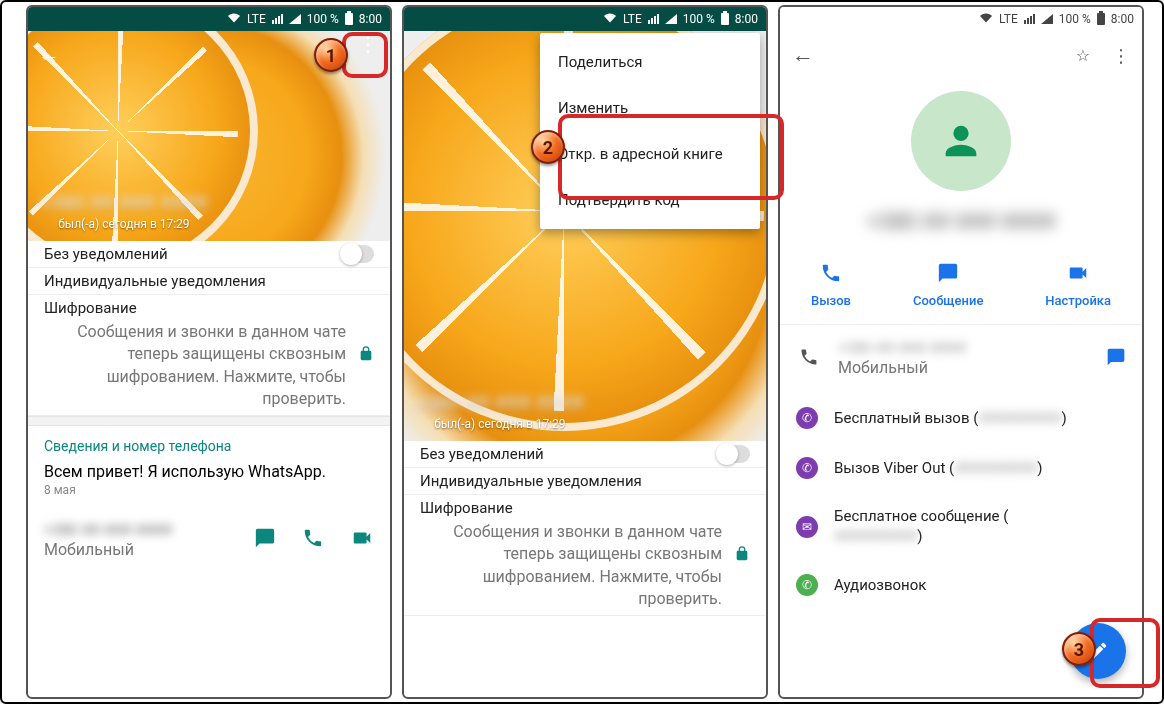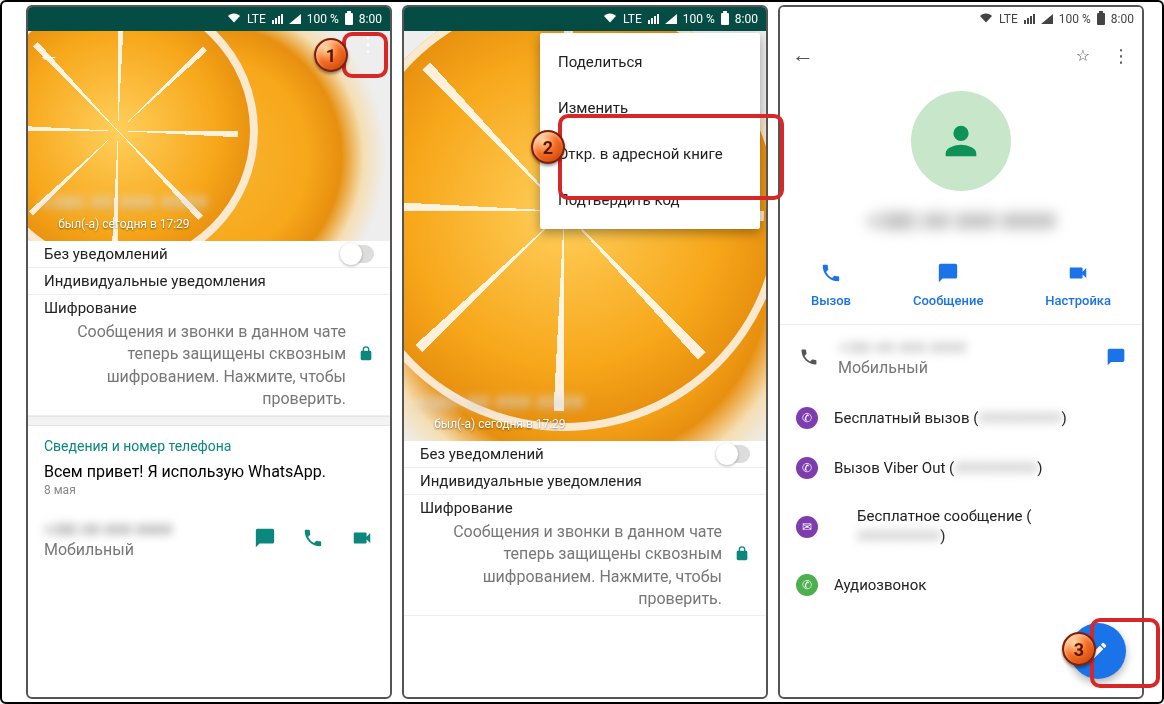--- a/index.html
+++ b/index.html
@@ -341,21 +341,21 @@
     <div class="contact-row">
       <span class="viber">✆</span>
       <span><span>Бесплатный вызов (</span><span class="blurp">#########</span><span>)</span></span>
     </div>
     <div class="contact-row">
       <span class="viber">✆</span>
       <span><span>Вызов Viber Out (</span><span class="blurp">#########</span><span>)</span></span>
     </div>
     <div class="contact-row">
       <span class="viber">✉</span>
-      <span style="line-height:1.3;margin-left:23px;"><span>Бесплатное сообщение (</span><br><span class="blurp">#########</span><span>)</span></span>
+      <span style="line-height:1.3;"><span>Бесплатное сообщение (</span><br><span class="blurp">#########</span><span>)</span></span>
     </div>
     <div class="contact-row" style="padding-bottom:0;">
       <span class="viber" style="background:#4caf50;">✆</span>
       <span>Аудиозвонок</span>
     </div>
     <div class="fab">
       <svg width="22" height="22" viewBox="0 0 24 24" fill="currentColor">
           <path d="M3 17.25V21h3.75L17.8 9.94l-3.75-3.75zM20.7 7.04a1 1 0 0 0 0-1.41l-2.34-2.34a1 1 0 0 0-1.41 0l-1.83 1.83 3.75 3.75z"></path>
         </svg>
     </div>

